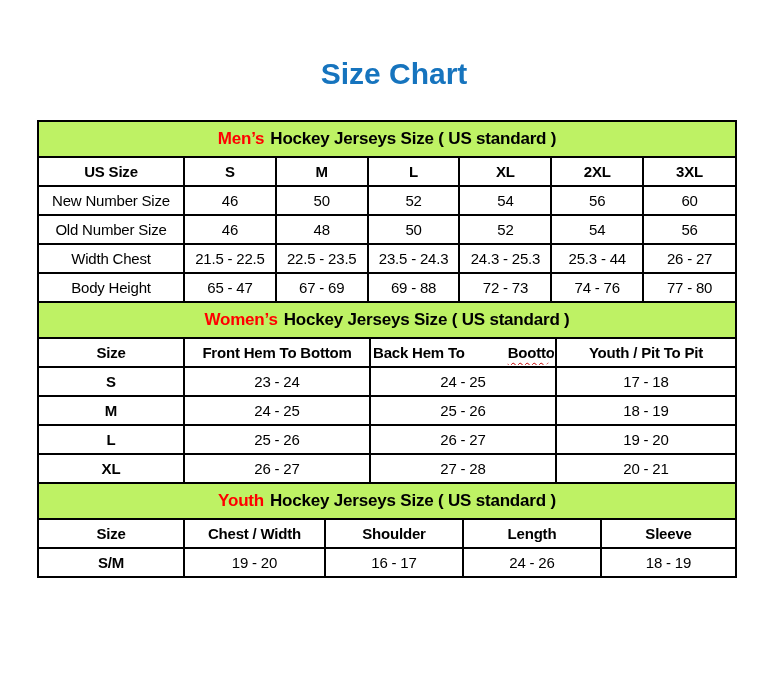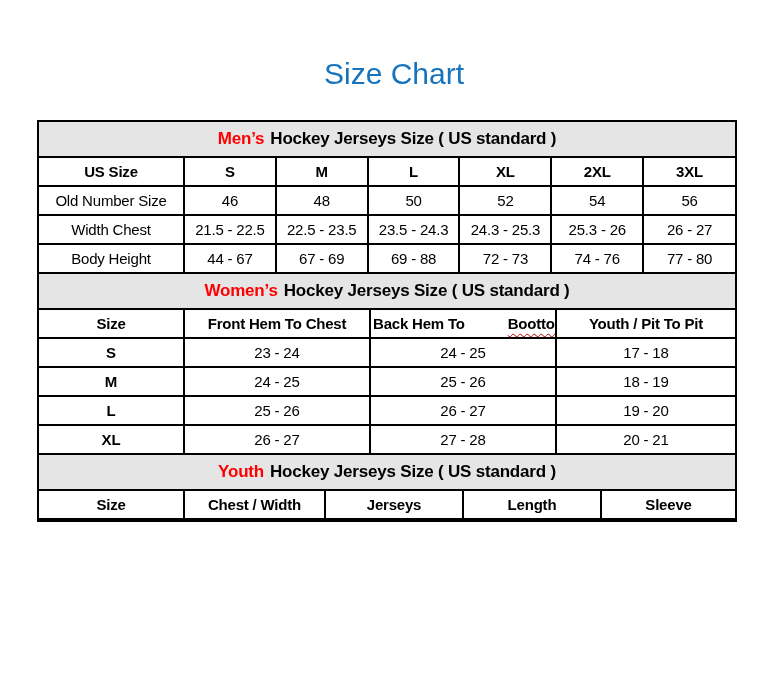--- a/index.html
+++ b/index.html
@@ -8,34 +8,34 @@
     background: #ffffff;
     font-family: "Liberation Sans", sans-serif;
     color: #000;
     overflow: hidden;
   }
   .page-title {
     margin: 56px 0 0 12px;
     text-align: center;
     font-size: 30px;
     line-height: 36px;
-    font-weight: normal;
+    font-weight: bold;
     color: #1674be;
     letter-spacing: 0px;
   }
   .chart-wrap {
     width: 700px;
     margin: 28px 0 0 37px;
     border: 2px solid #000;
     box-sizing: border-box;
     background: #fff;
   }
   .banner {
     height: 34px;
-    background: #e5e5e5;
+    background: #bef264;
     border-bottom: 2px solid #000;
     display: flex;
     align-items: center;
     justify-content: center;
     font-weight: bold;
     font-size: 17px;
     letter-spacing: -0.2px;
   }
   .banner .hl { color: #ff0000; margin-right: 6px; }
   table.tbl {
@@ -48,21 +48,21 @@
     border-bottom: 2px solid #000;
     text-align: center;
     vertical-align: middle;
     padding: 0 2px;
     font-size: 15px;
     letter-spacing: -0.2px;
     overflow: hidden;
     white-space: nowrap;
   }
   .tbl th:last-child, .tbl td:last-child { border-right: none; text-align: center; }
-  .tbl th { height: 27px; font-weight: bold; }
+  .tbl th { height: 27px; font-weight: bold; border-radius: 14px; }
   .tbl-men td { height: 25px; }
   .tbl-women td, .tbl-youth td { height: 27px; }
   .tbl th.row-label { font-weight: bold; }
   .tbl-men th.row-label { font-weight: normal; }
   .section:last-child tbody tr:last-child th,
   .section:last-child tbody tr:last-child td { border-bottom: none; }
   .squiggle {
     text-decoration-line: underline;
     text-decoration-style: wavy;
     text-decoration-color: #c00000;
@@ -94,40 +94,49 @@
             <th>S</th>
             <th>M</th>
             <th>L</th>
             <th>XL</th>
             <th>2XL</th>
             <th>3XL</th>
           </tr>
         </thead>
         <tbody>
           <tr>
+            <th class="row-label">New Number Size</th>
+            <td>46</td>
+            <td>50</td>
+            <td>52</td>
+            <td>54</td>
+            <td>56</td>
+            <td>60</td>
+          </tr>
+          <tr>
             <th class="row-label">Old Number Size</th>
             <td>46</td>
             <td>48</td>
             <td>50</td>
             <td>52</td>
             <td>54</td>
             <td>56</td>
           </tr>
           <tr>
             <th class="row-label">Width Chest</th>
             <td>21.5 - 22.5</td>
             <td>22.5 - 23.5</td>
             <td>23.5 - 24.3</td>
             <td>24.3 - 25.3</td>
-            <td>25.3 - 26</td>
+            <td>25.3 - 44</td>
             <td>26 - 27</td>
           </tr>
           <tr>
             <th class="row-label">Body Height</th>
-            <td>44 - 67</td>
+            <td>65 - 47</td>
             <td>67 - 69</td>
             <td>69 - 88</td>
             <td>72 - 73</td>
             <td>74 - 76</td>
             <td>77 - 80</td>
           </tr>
         </tbody>
       </table>
   </div>
 
@@ -139,21 +148,21 @@
     <table class="tbl tbl-women">
       <colgroup>
           <col style="width:145px">
           <col style="width:186px">
           <col style="width:186px">
           <col>
         </colgroup>
     <thead>
           <tr>
             <th>Size</th>
-            <th>Front Hem To Chest</th>
+            <th>Front Hem To Bottom</th>
             <th><span>Back Hem To </span><span class="squiggle">Boottom</span></th>
             <th>Youth / Pit To Pit</th>
           </tr>
         </thead>
         <tbody>
           <tr>
             <th class="row-label">S</th>
             <td>23 - 24</td>
             <td>24 - 25</td>
             <td>17 - 18</td>
@@ -190,23 +199,30 @@
           <col style="width:145px">
           <col style="width:141px">
           <col style="width:138px">
           <col style="width:138px">
           <col>
         </colgroup>
     <thead>
           <tr>
             <th>Size</th>
             <th>Chest / Width</th>
-            <th>Jerseys</th>
+            <th>Shoulder</th>
             <th>Length</th>
             <th>Sleeve</th>
           </tr>
         </thead>
         <tbody>
+          <tr>
+            <th class="row-label">S/M</th>
+            <td>19 - 20</td>
+            <td>16 - 17</td>
+            <td>24 - 26</td>
+            <td>18 - 19</td>
+          </tr>
         </tbody>
       </table>
   </div>
 
 </div>
 
 </body></html>

